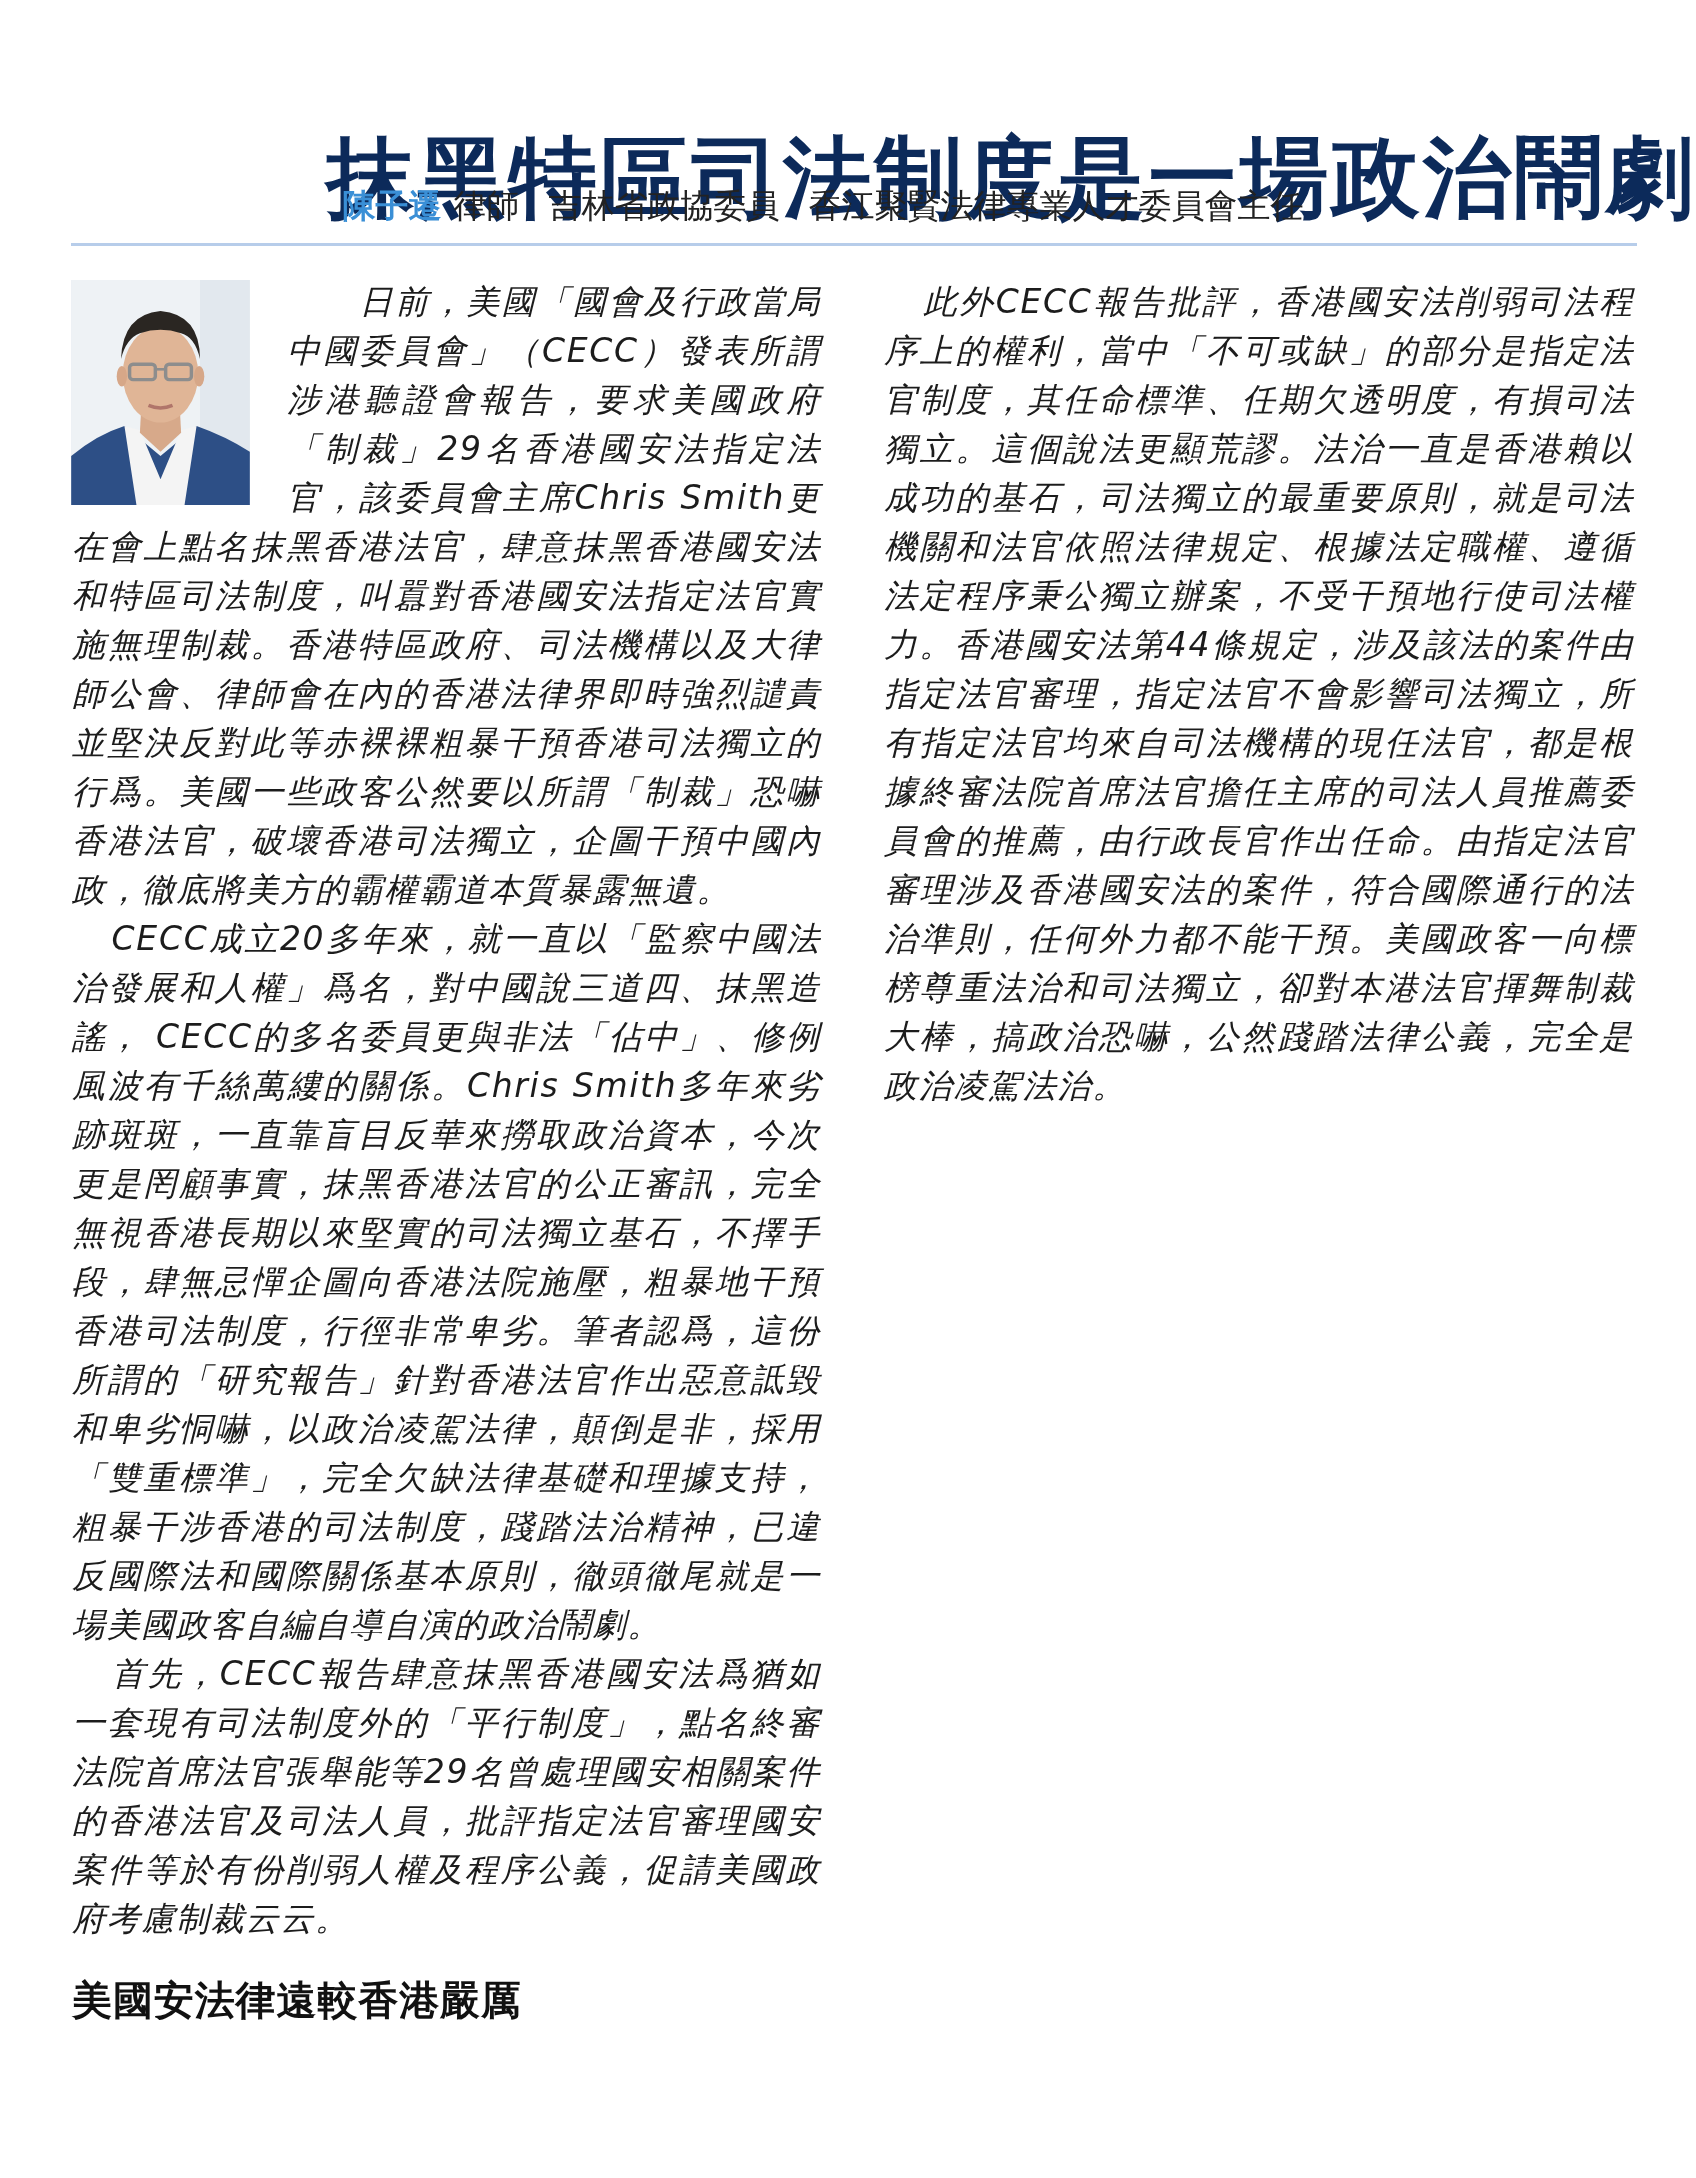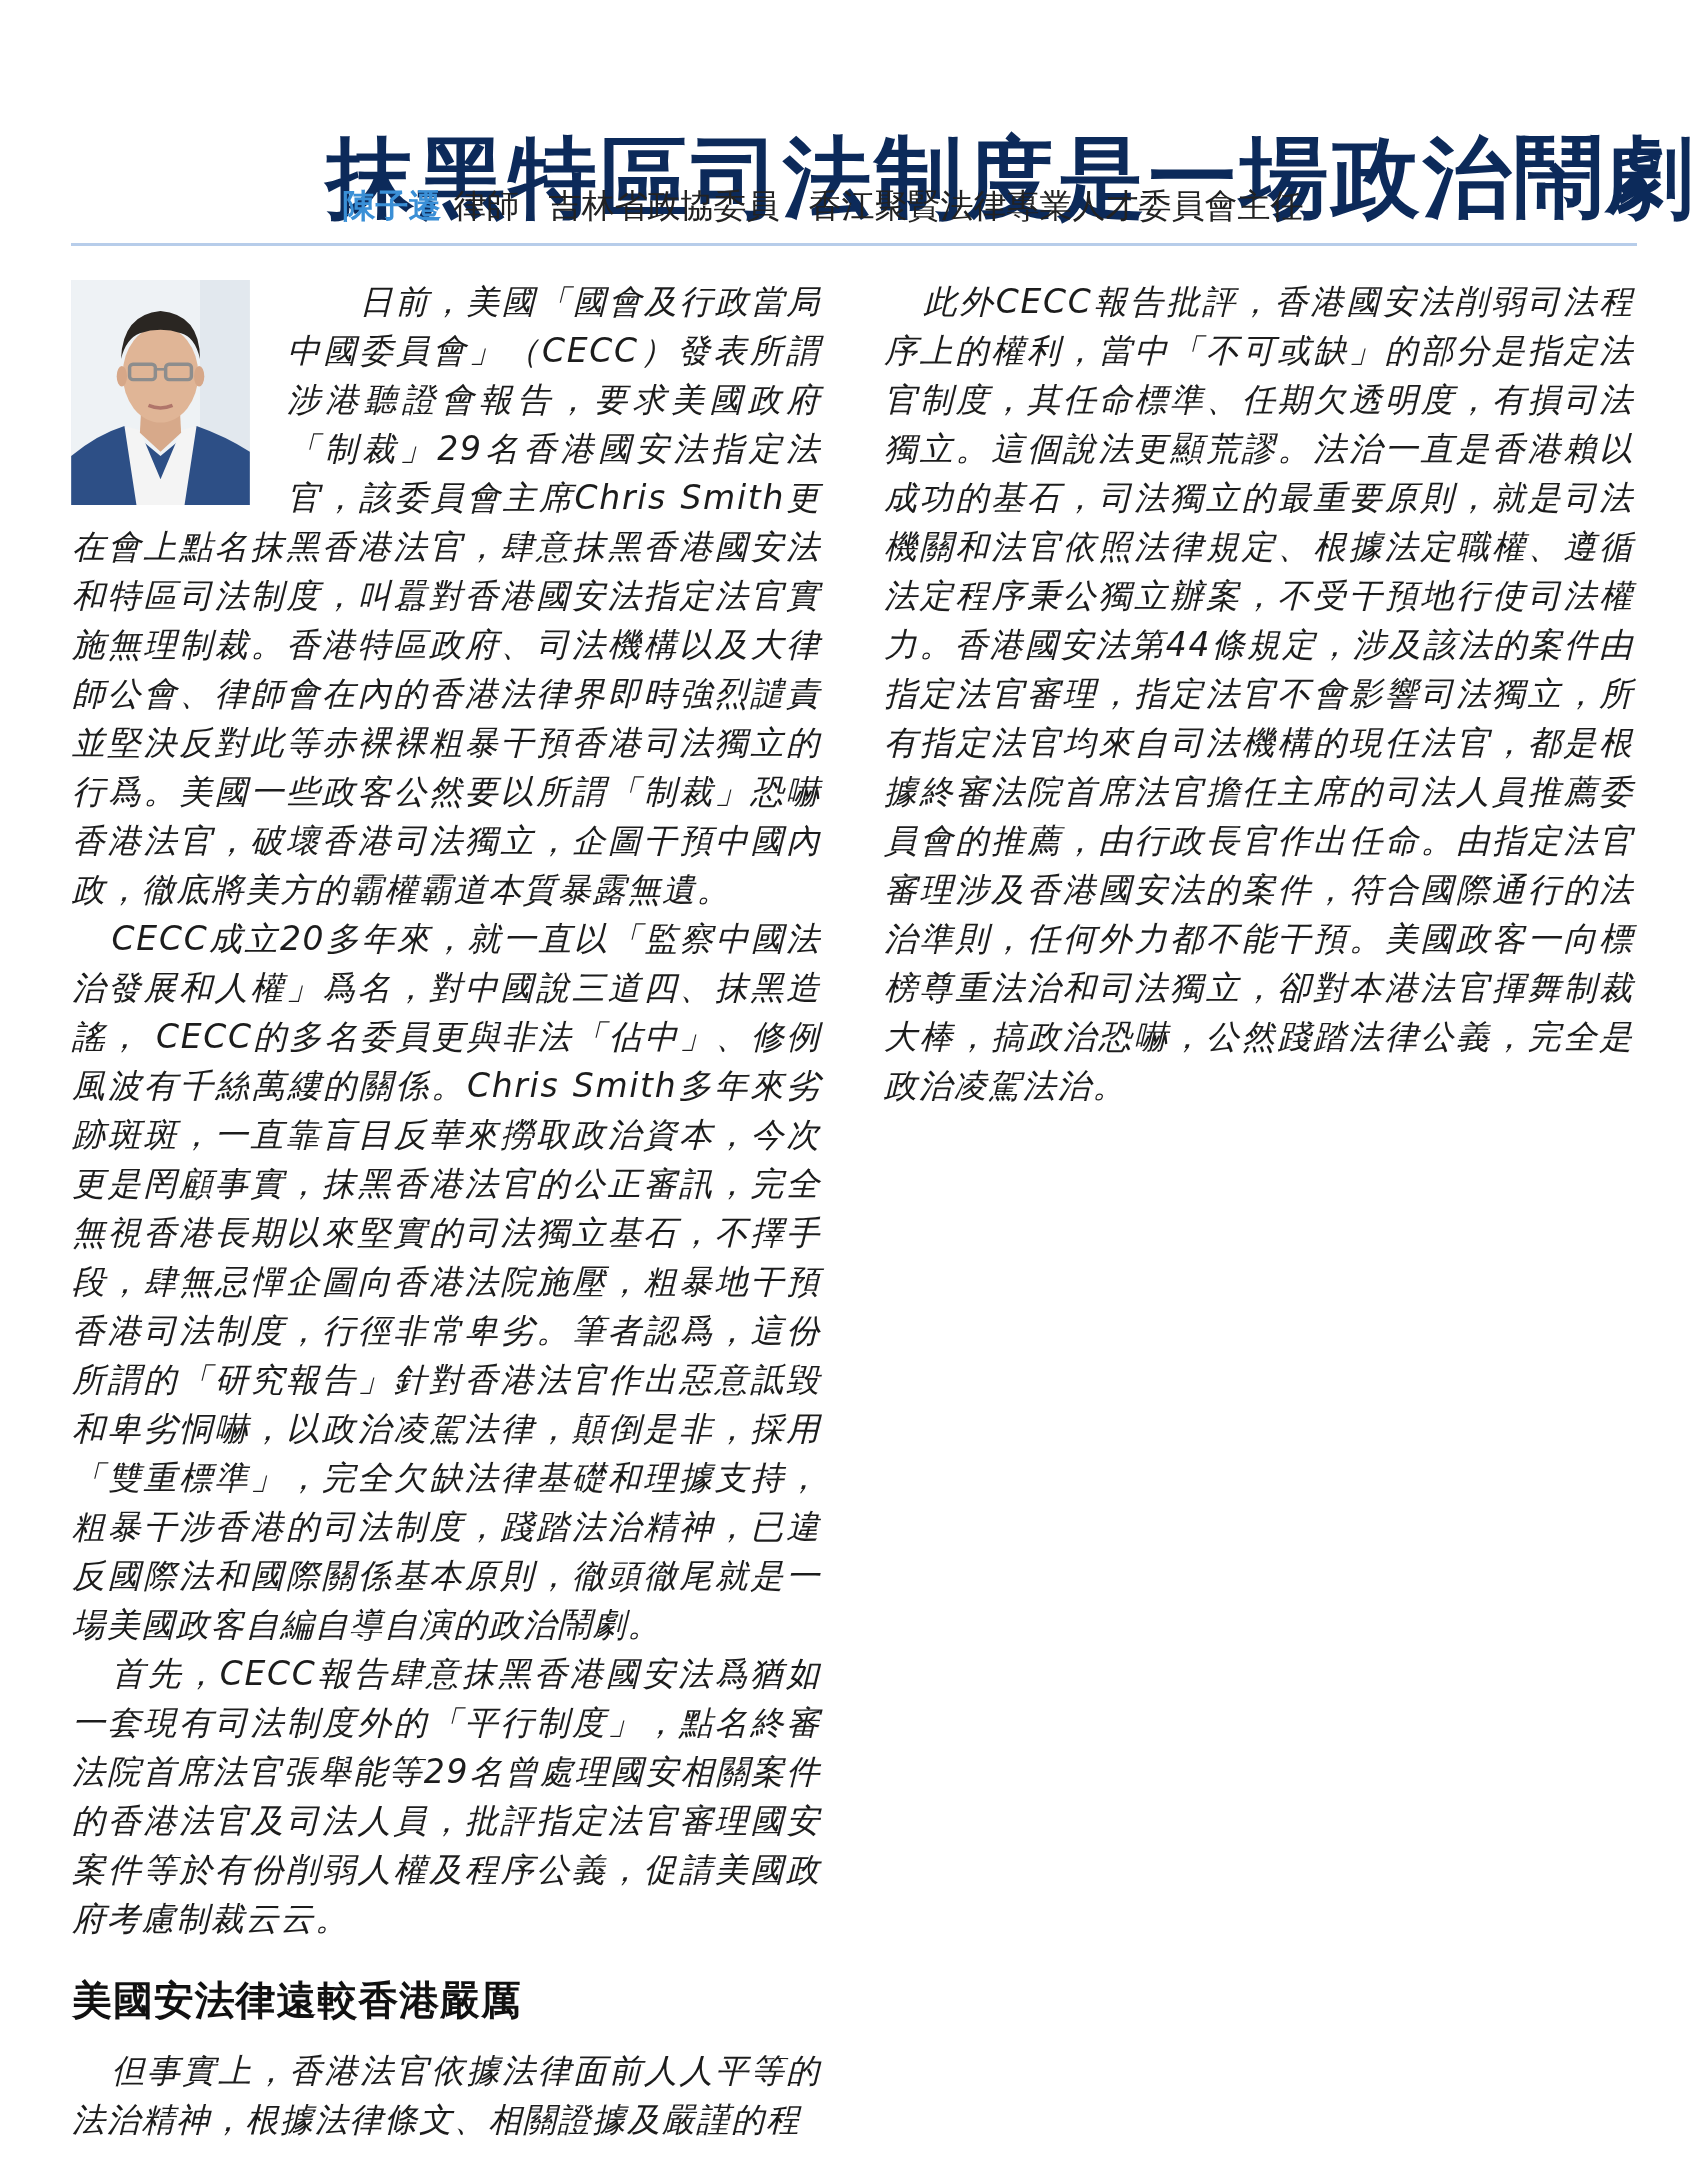--- a/index.html
+++ b/index.html
@@ -61,20 +61,19 @@
       <path d="M90 146 Q104 152 118 146" stroke="#b0756a" stroke-width="4" fill="none"></path>
     </svg>
   </div>
 
   <div class="col col1">
     <div class="wrap-float"></div>
     <p class="indent" style="text-indent:2.2em;">日前，美國「國會及行政當局中國委員會」（CECC）發表所謂涉港聽證會報告，要求美國政府「制裁」29名香港國安法指定法官，該委員會主席Chris Smith更在會上點名抹黑香港法官，肆意抹黑香港國安法和特區司法制度，叫囂對香港國安法指定法官實施無理制裁。香港特區政府、司法機構以及大律師公會、律師會在內的香港法律界即時強烈譴責並堅決反對此等赤裸裸粗暴干預香港司法獨立的行爲。美國一些政客公然要以所謂「制裁」恐嚇香港法官，破壞香港司法獨立，企圖干預中國內政，徹底將美方的霸權霸道本質暴露無遺。</p>
     <p class="indent">CECC成立20多年來，就一直以「監察中國法治發展和人權」爲名，對中國說三道四、抹黑造謠， CECC的多名委員更與非法「佔中」、修例風波有千絲萬縷的關係。Chris Smith多年來劣跡斑斑，一直靠盲目反華來撈取政治資本，今次更是罔顧事實，抹黑香港法官的公正審訊，完全無視香港長期以來堅實的司法獨立基石，不擇手段，肆無忌憚企圖向香港法院施壓，粗暴地干預香港司法制度，行徑非常卑劣。筆者認爲，這份所謂的「研究報告」針對香港法官作出惡意詆毀和卑劣恫嚇，以政治凌駕法律，顛倒是非，採用「雙重標準」，完全欠缺法律基礎和理據支持，粗暴干涉香港的司法制度，踐踏法治精神，已違反國際法和國際關係基本原則，徹頭徹尾就是一場美國政客自編自導自演的政治鬧劇。</p>
     <p class="indent">首先，CECC報告肆意抹黑香港國安法爲猶如一套現有司法制度外的「平行制度」，點名終審法院首席法官張舉能等29名曾處理國安相關案件的香港法官及司法人員，批評指定法官審理國安案件等於有份削弱人權及程序公義，促請美國政府考慮制裁云云。</p>
     <div class="subhead">美國安法律遠較香港嚴厲</div>
-    <p class="indent">但事實上，香港法官依據法律面前人人平等的法治精神，根據法律條文、相關證據及嚴謹的程</p>
   </div>
 
   <div class="col col2">
     <p class="indent">此外CECC報告批評，香港國安法削弱司法程序上的權利，當中「不可或缺」的部分是指定法官制度，其任命標準、任期欠透明度，有損司法獨立。這個說法更顯荒謬。法治一直是香港賴以成功的基石，司法獨立的最重要原則，就是司法機關和法官依照法律規定、根據法定職權、遵循法定程序秉公獨立辦案，不受干預地行使司法權力。香港國安法第44條規定，涉及該法的案件由指定法官審理，指定法官不會影響司法獨立，所有指定法官均來自司法機構的現任法官，都是根據終審法院首席法官擔任主席的司法人員推薦委員會的推薦，由行政長官作出任命。由指定法官審理涉及香港國安法的案件，符合國際通行的法治準則，任何外力都不能干預。美國政客一向標榜尊重法治和司法獨立，卻對本港法官揮舞制裁大棒，搞政治恐嚇，公然踐踏法律公義，完全是政治凌駕法治。</p>
   </div>
 </div>
 
 
 </body></html>

